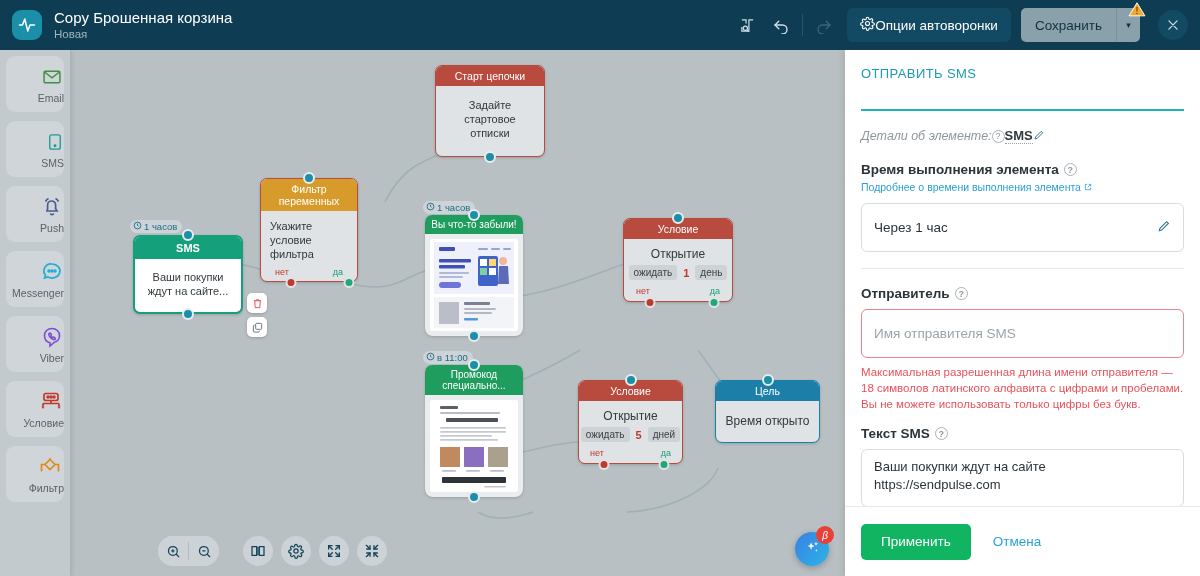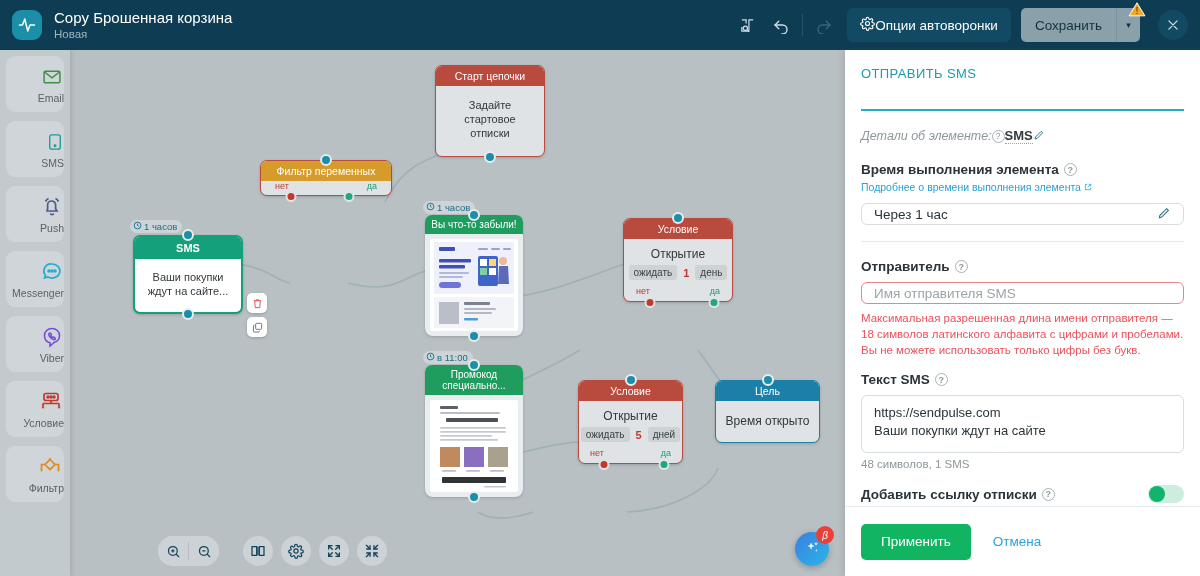--- a/index.html
+++ b/index.html
@@ -149,21 +149,21 @@
   }
   .help-ico{
     width:13px;height:13px;border-radius:50%;border:1px solid #a9b2b7;color:#8d979c;
     font-size:9px;display:inline-flex;align-items:center;justify-content:center;flex:none;
   }
   .link-sm{
     display:inline-flex;align-items:center;gap:3px;color:#2a9fd6;font-size:10.5px;
     margin-top:4px;cursor:pointer;
   }
   .input-box{
-    margin-top:8px;border:1px solid #d8dde0;border-radius:6px;height:22px;
+    margin-top:8px;border:1px solid #d8dde0;border-radius:6px;height:49px;
     display:flex;align-items:center;padding:0 12px;font-size:13.5px;color:#2a3439;
   }
   .input-box.err{border-color:#e8848a;}
   .input-box .ph{color:#9aa4a9;}
   .err-text{color:#e8525b;font-size:11.5px;line-height:16px;margin-top:6px;}
   .hr{height:1px;background:#e6eaec;margin:16px 0 0;}
   .ta-box{
     margin-top:8px;border:1px solid #d8dde0;border-radius:6px;height:58px;padding:8px 12px;
     font-size:13px;color:#2a3439;line-height:18px;
   }
@@ -361,24 +361,25 @@
   </svg>
 
   <div class="node" style="left:365px;top:15px;width:110px;">
     <div class="nd-box" style="border:1px solid #b94a3e;">
       <div class="nd-head" style="background:#b94a3e;">Старт цепочки</div>
       <div class="nd-body" style="padding:12px 8px 16px;">Задайте стартовое отписки</div>
     </div>
     <div class="port" style="bottom:-6px;"></div>
   </div>
 
-  <div class="node" style="left:190px;top:110px;width:132px;">
+  <div class="node" style="left:190px;top:128px;width:98px;">
     <div class="port" style="top:-6px;"></div>
     <div class="nd-box" style="border:1px solid #b94a3e;">
       <div class="nd-head" style="background:#d79b2b;">Фильтр переменных</div>
+      <div class="nd-body" style="text-align:left;padding:8px 9px 6px;">Укажите условие фильтра</div>
       <div class="yn-row">
         <span class="yn no">нет</span>
         <span class="yn yes">да</span>
       </div>
     </div>
     <div class="port red" style="left:31px;bottom:-6px;"></div>
     <div class="port green" style="left:89px;bottom:-6px;"></div>
   </div>
 
   <div class="node" style="left:63px;top:185px;width:110px;">
@@ -637,22 +638,22 @@
     <div class="input-box err">
       <span class="ph">Имя отправителя SMS</span>
     </div>
     <div class="err-text">Максимальная разрешенная длина имени отправителя — 18 символов латинского алфавита с цифрами и пробелами. Вы не можете использовать только цифры без букв.</div>
 
     <div class="fld-label" style="margin-top:14px;">
       <span>Текст SMS</span>
       <span class="help-ico">?</span>
     </div>
     <div class="ta-box">
+      <div>Ваши покупки ждут на сайте</div>
       <div>https://sendpulse.com</div>
-      <div>Ваши покупки ждут на сайте</div>
     </div>
     <div class="count">48 символов, 1 SMS</div>
 
     <div class="toggle-row">
       <span class="fld-label" style="margin-top:0;">
         <span>Добавить ссылку отписки</span>
         <span class="help-ico">?</span>
       </span>
       <span class="toggle">
           <i></i>

